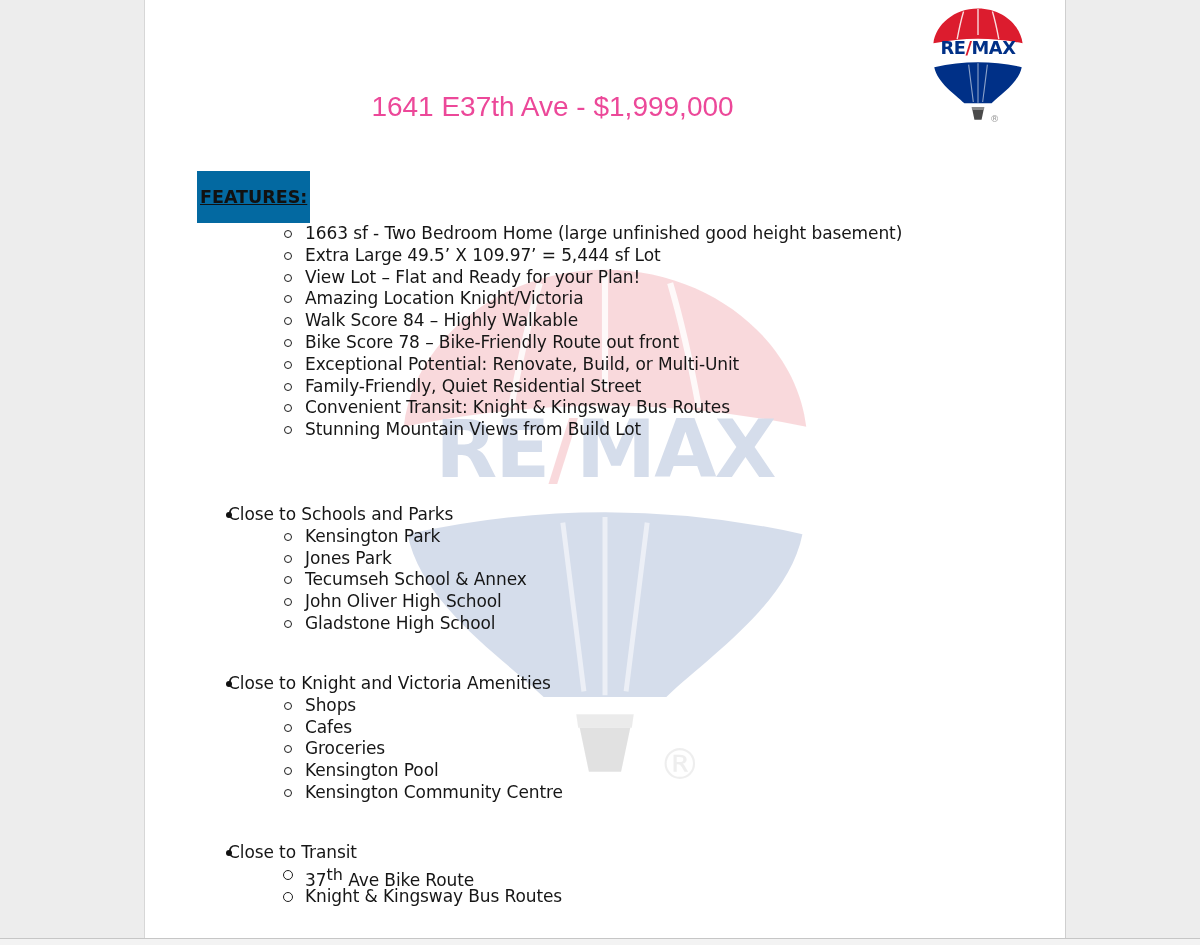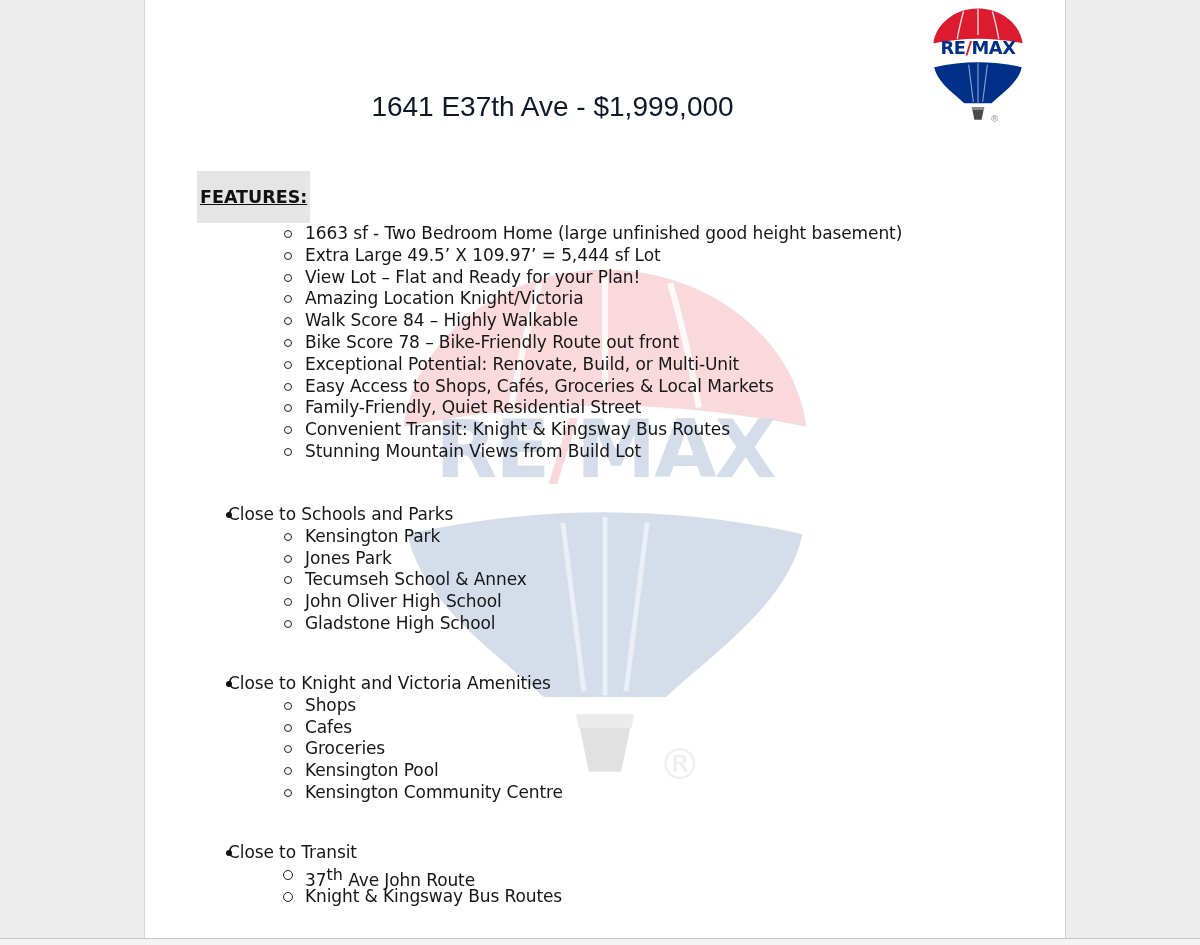--- a/index.html
+++ b/index.html
@@ -18,33 +18,33 @@
   }
   .bottom-strip {
     position:absolute; left:0; top:938px; width:1200px; height:7px;
     background:#f3f3f3; border-top:1px solid #c6c6c6;
   }
 
   .title {
     position:absolute; top:90px; left:0; width:815px;
     text-align:center;
     font-family:"Liberation Sans", sans-serif;
-    font-size:28px; line-height:34px; font-weight:400; color:#0f172a;
+    font-size:28px; line-height:34px; font-weight:400; color:#ec4899;
   }
 
   .logo { position:absolute; top:6px; right:36px; width:102px; height:124px; }
 
   .watermark {
     position:absolute; top:258px; left:230px; width:460px; height:560px;
     opacity:0.16; pointer-events:none;
   }
 
   .features-heading-wrap { position:absolute; top:185px; left:52px; }
   .hl {
-    background:#e5e5e5;
+    background:#0369a1;
     font-weight:bold; font-size:17.5px; line-height:24px;
     text-decoration:underline; color:#111; padding:16px 3px;
   }
 
   .list, .section { position:absolute; left:0; width:920px; }
   .features-list { top:223px; }
   .s1 { top:504px; }
   .s2 { top:673px; }
   .s3 { top:842px; }
 
@@ -113,21 +113,20 @@
     </div>
 
     <div class="list features-list">
       <div class="li"><span class="o-bullet"></span><span class="txt">1663 sf - Two Bedroom Home (large unfinished good height basement)</span></div>
       <div class="li"><span class="o-bullet"></span><span class="txt">Extra Large 49.5’ X 109.97’ = 5,444 sf Lot</span></div>
       <div class="li"><span class="o-bullet"></span><span class="txt">View Lot – Flat and Ready for your Plan!</span></div>
       <div class="li"><span class="o-bullet"></span><span class="txt">Amazing Location Knight/Victoria</span></div>
       <div class="li"><span class="o-bullet"></span><span class="txt">Walk Score 84 – Highly Walkable</span></div>
       <div class="li"><span class="o-bullet"></span><span class="txt">Bike Score 78 – Bike-Friendly Route out front</span></div>
       <div class="li"><span class="o-bullet"></span><span class="txt">Exceptional Potential: Renovate, Build, or Multi-Unit</span></div>
-      <div class="li"><span class="o-bullet"></span><span class="txt">Easy Access to Shops, Cafés, Groceries &amp; Local Markets</span></div>
       <div class="li"><span class="o-bullet"></span><span class="txt">Family-Friendly, Quiet Residential Street</span></div>
       <div class="li"><span class="o-bullet"></span><span class="txt">Convenient Transit: Knight &amp; Kingsway Bus Routes</span></div>
       <div class="li"><span class="o-bullet"></span><span class="txt">Stunning Mountain Views from Build Lot</span></div>
     </div>
 
     <div class="section s1">
       <div class="li head"><span class="dot-bullet"></span><span class="txt">Close to Schools and Parks</span></div>
       <div class="li"><span class="o-bullet"></span><span class="txt">Kensington Park</span></div>
       <div class="li"><span class="o-bullet"></span><span class="txt">Jones Park</span></div>
       <div class="li"><span class="o-bullet"></span><span class="txt">Tecumseh School &amp; Annex</span></div>
@@ -139,19 +138,19 @@
       <div class="li head"><span class="dot-bullet"></span><span class="txt">Close to Knight and Victoria Amenities</span></div>
       <div class="li"><span class="o-bullet"></span><span class="txt">Shops</span></div>
       <div class="li"><span class="o-bullet"></span><span class="txt">Cafes</span></div>
       <div class="li"><span class="o-bullet"></span><span class="txt">Groceries</span></div>
       <div class="li"><span class="o-bullet"></span><span class="txt">Kensington Pool</span></div>
       <div class="li"><span class="o-bullet"></span><span class="txt">Kensington Community Centre</span></div>
     </div>
 
     <div class="section s3">
       <div class="li head"><span class="dot-bullet"></span><span class="txt">Close to Transit</span></div>
-      <div class="li"><span class="o-bullet"></span><span class="txt"><span>37</span><sup class="th">th</sup><span> Ave John Route</span></span></div>
+      <div class="li"><span class="o-bullet"></span><span class="txt"><span>37</span><sup class="th">th</sup><span> Ave Bike Route</span></span></div>
       <div class="li"><span class="o-bullet"></span><span class="txt">Knight &amp; Kingsway Bus Routes</span></div>
     </div>
 
   </div>
   <div class="bottom-strip"></div>
 </div>
 
 </body></html>

